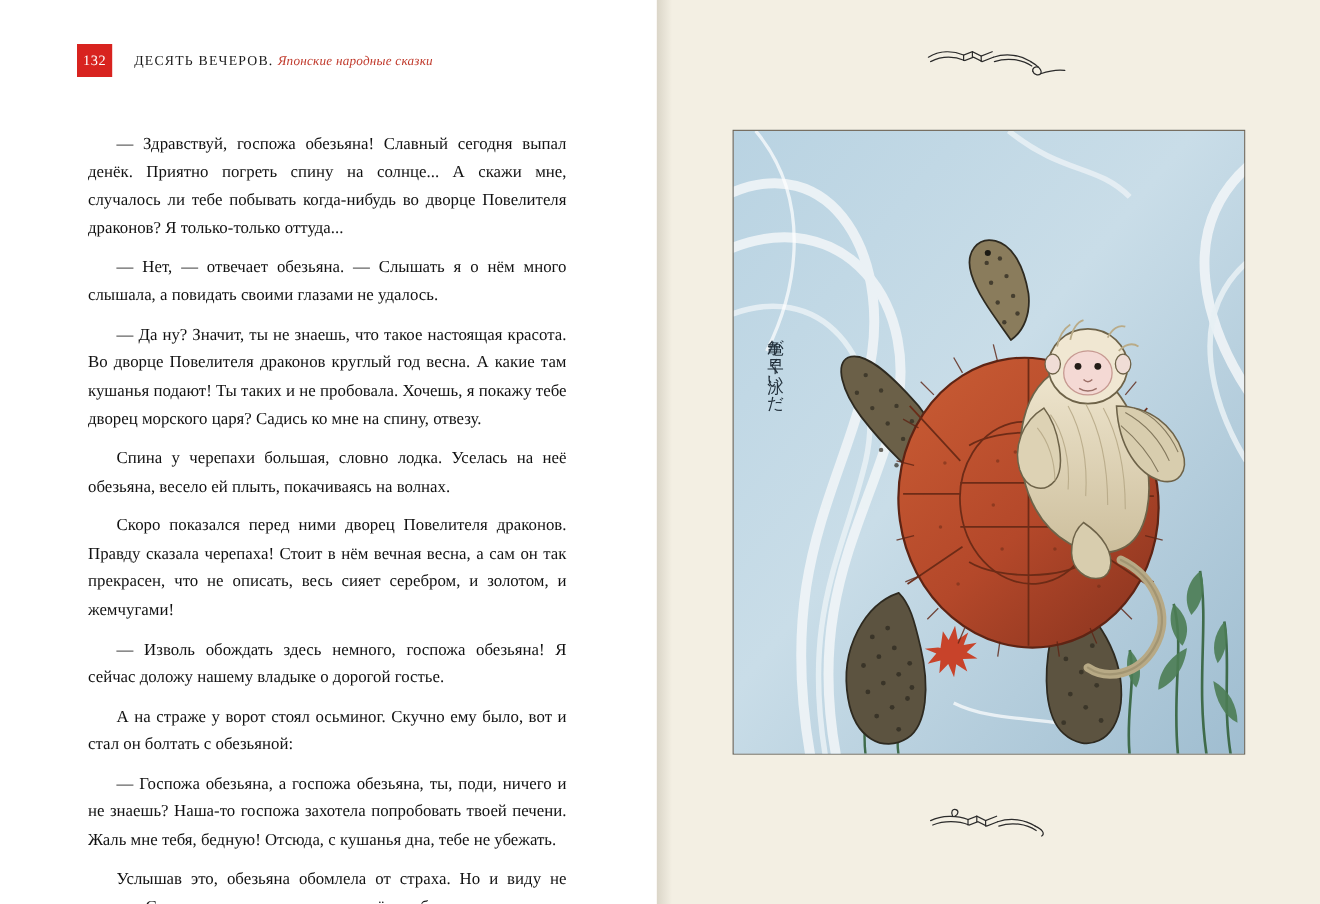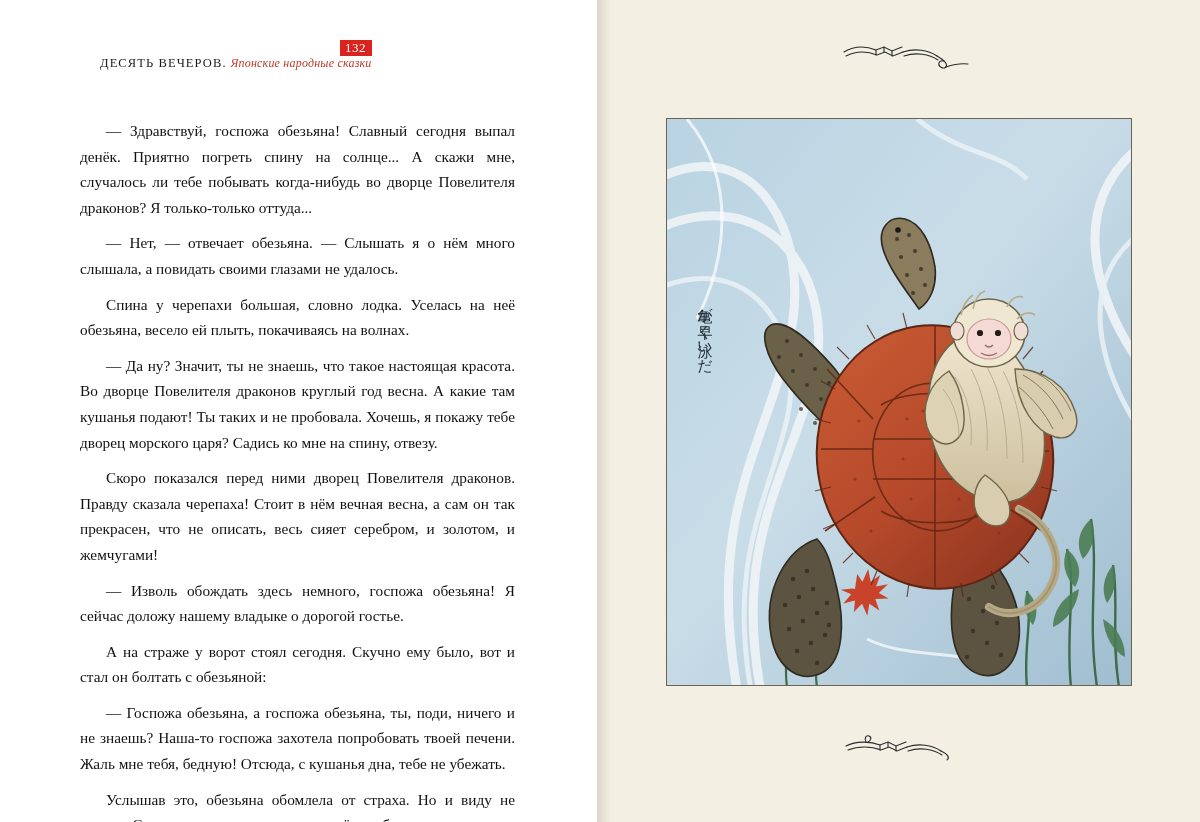--- a/index.html
+++ b/index.html
@@ -25,38 +25,37 @@
     width: 597px;
     height: 822px;
     background: #ffffff;
     box-sizing: border-box;
   }
   .header {
     position: absolute;
     left: 70px;
     top: 40px;
     display: flex;
-    align-items: flex-end;
+    align-items: center;
     height: 30px;
-    flex-direction: column;
   }
   .folio-box {
     width: 32px;
     height: 30px;
     background: #d8231f;
     color: #ffffff;
     display: flex;
     align-items: center;
     justify-content: center;
     font-family: "Liberation Serif", serif;
     font-size: 13px;
     letter-spacing: 0.5px;
   }
   .header-titles {
-    margin-left: 30px;
+    margin-left: 20px;
     white-space: nowrap;
     font-size: 12.5px;
     color: #1a1a1a;
     letter-spacing: 0.7px;
   }
   .header-main {
     font-family: "Liberation Serif", serif;
     letter-spacing: 1.1px;
   }
   .header-sub {
@@ -161,25 +160,25 @@
       <div class="folio-box">132</div>
       <div class="header-titles">
         <span class="header-main">ДЕСЯТЬ ВЕЧЕРОВ.</span>
         <span class="header-sub">Японские народные сказки</span>
       </div>
     </div>
 
     <div class="body-text">
       <p>— Здравствуй, госпожа обезьяна! Славный сегодня выпал денёк. Приятно погреть спину на солнце... А скажи мне, случалось ли тебе побывать когда-нибудь во дворце Повелителя драконов? Я только-только оттуда...</p>
       <p>— Нет, — отвечает обезьяна. — Слышать я о нём много слышала, а повидать своими глазами не удалось.</p>
+      <p>— Да ну? Значит, ты не знаешь, что такое настоящая красота. Во дворце Повелителя драконов круглый год весна. А какие там кушанья подают! Ты таких и не пробовала. Хочешь, я покажу тебе дворец морского царя? Садись ко мне на спину, отвезу.</p>
       <p>Спина у черепахи большая, словно лодка. Уселась на неё обезьяна, весело ей плыть, покачиваясь на волнах.</p>
-      <p>— Да ну? Значит, ты не знаешь, что такое настоящая красота. Во дворце Повелителя драконов круглый год весна. А какие там кушанья подают! Ты таких и не пробовала. Хочешь, я покажу тебе дворец морского царя? Садись ко мне на спину, отвезу.</p>
       <p>Скоро показался перед ними дворец Повелителя драконов. Правду сказала черепаха! Стоит в нём вечная весна, а сам он так прекрасен, что не описать, весь сияет серебром, и золотом, и жемчугами!</p>
       <p>— Изволь обождать здесь немного, госпожа обезьяна! Я сейчас доложу нашему владыке о дорогой гостье.</p>
-      <p>А на страже у ворот стоял сегодня. Скучно ему было, вот и стал он болтать с обезьяной:</p>
+      <p>А на страже у ворот стоял осьминог. Скучно ему было, вот и стал он болтать с обезьяной:</p>
       <p>— Госпожа обезьяна, а госпожа обезьяна, ты, поди, ничего и не знаешь? Наша-то госпожа захотела попробовать твоей печени. Жаль мне тебя, бедную! Отсюда, с кушанья дна, тебе не убежать.</p>
       <p>Услышав это, обезьяна обомлела от страха. Но и виду не подала. Стала ждать черепаху как ни в чём не бывало.</p>
 
     </div>
   </div>
 
   <div class="page-right">
     <div class="gutter-shadow"></div>
 
     <svg class="orn-top" viewBox="0 0 140 34">

